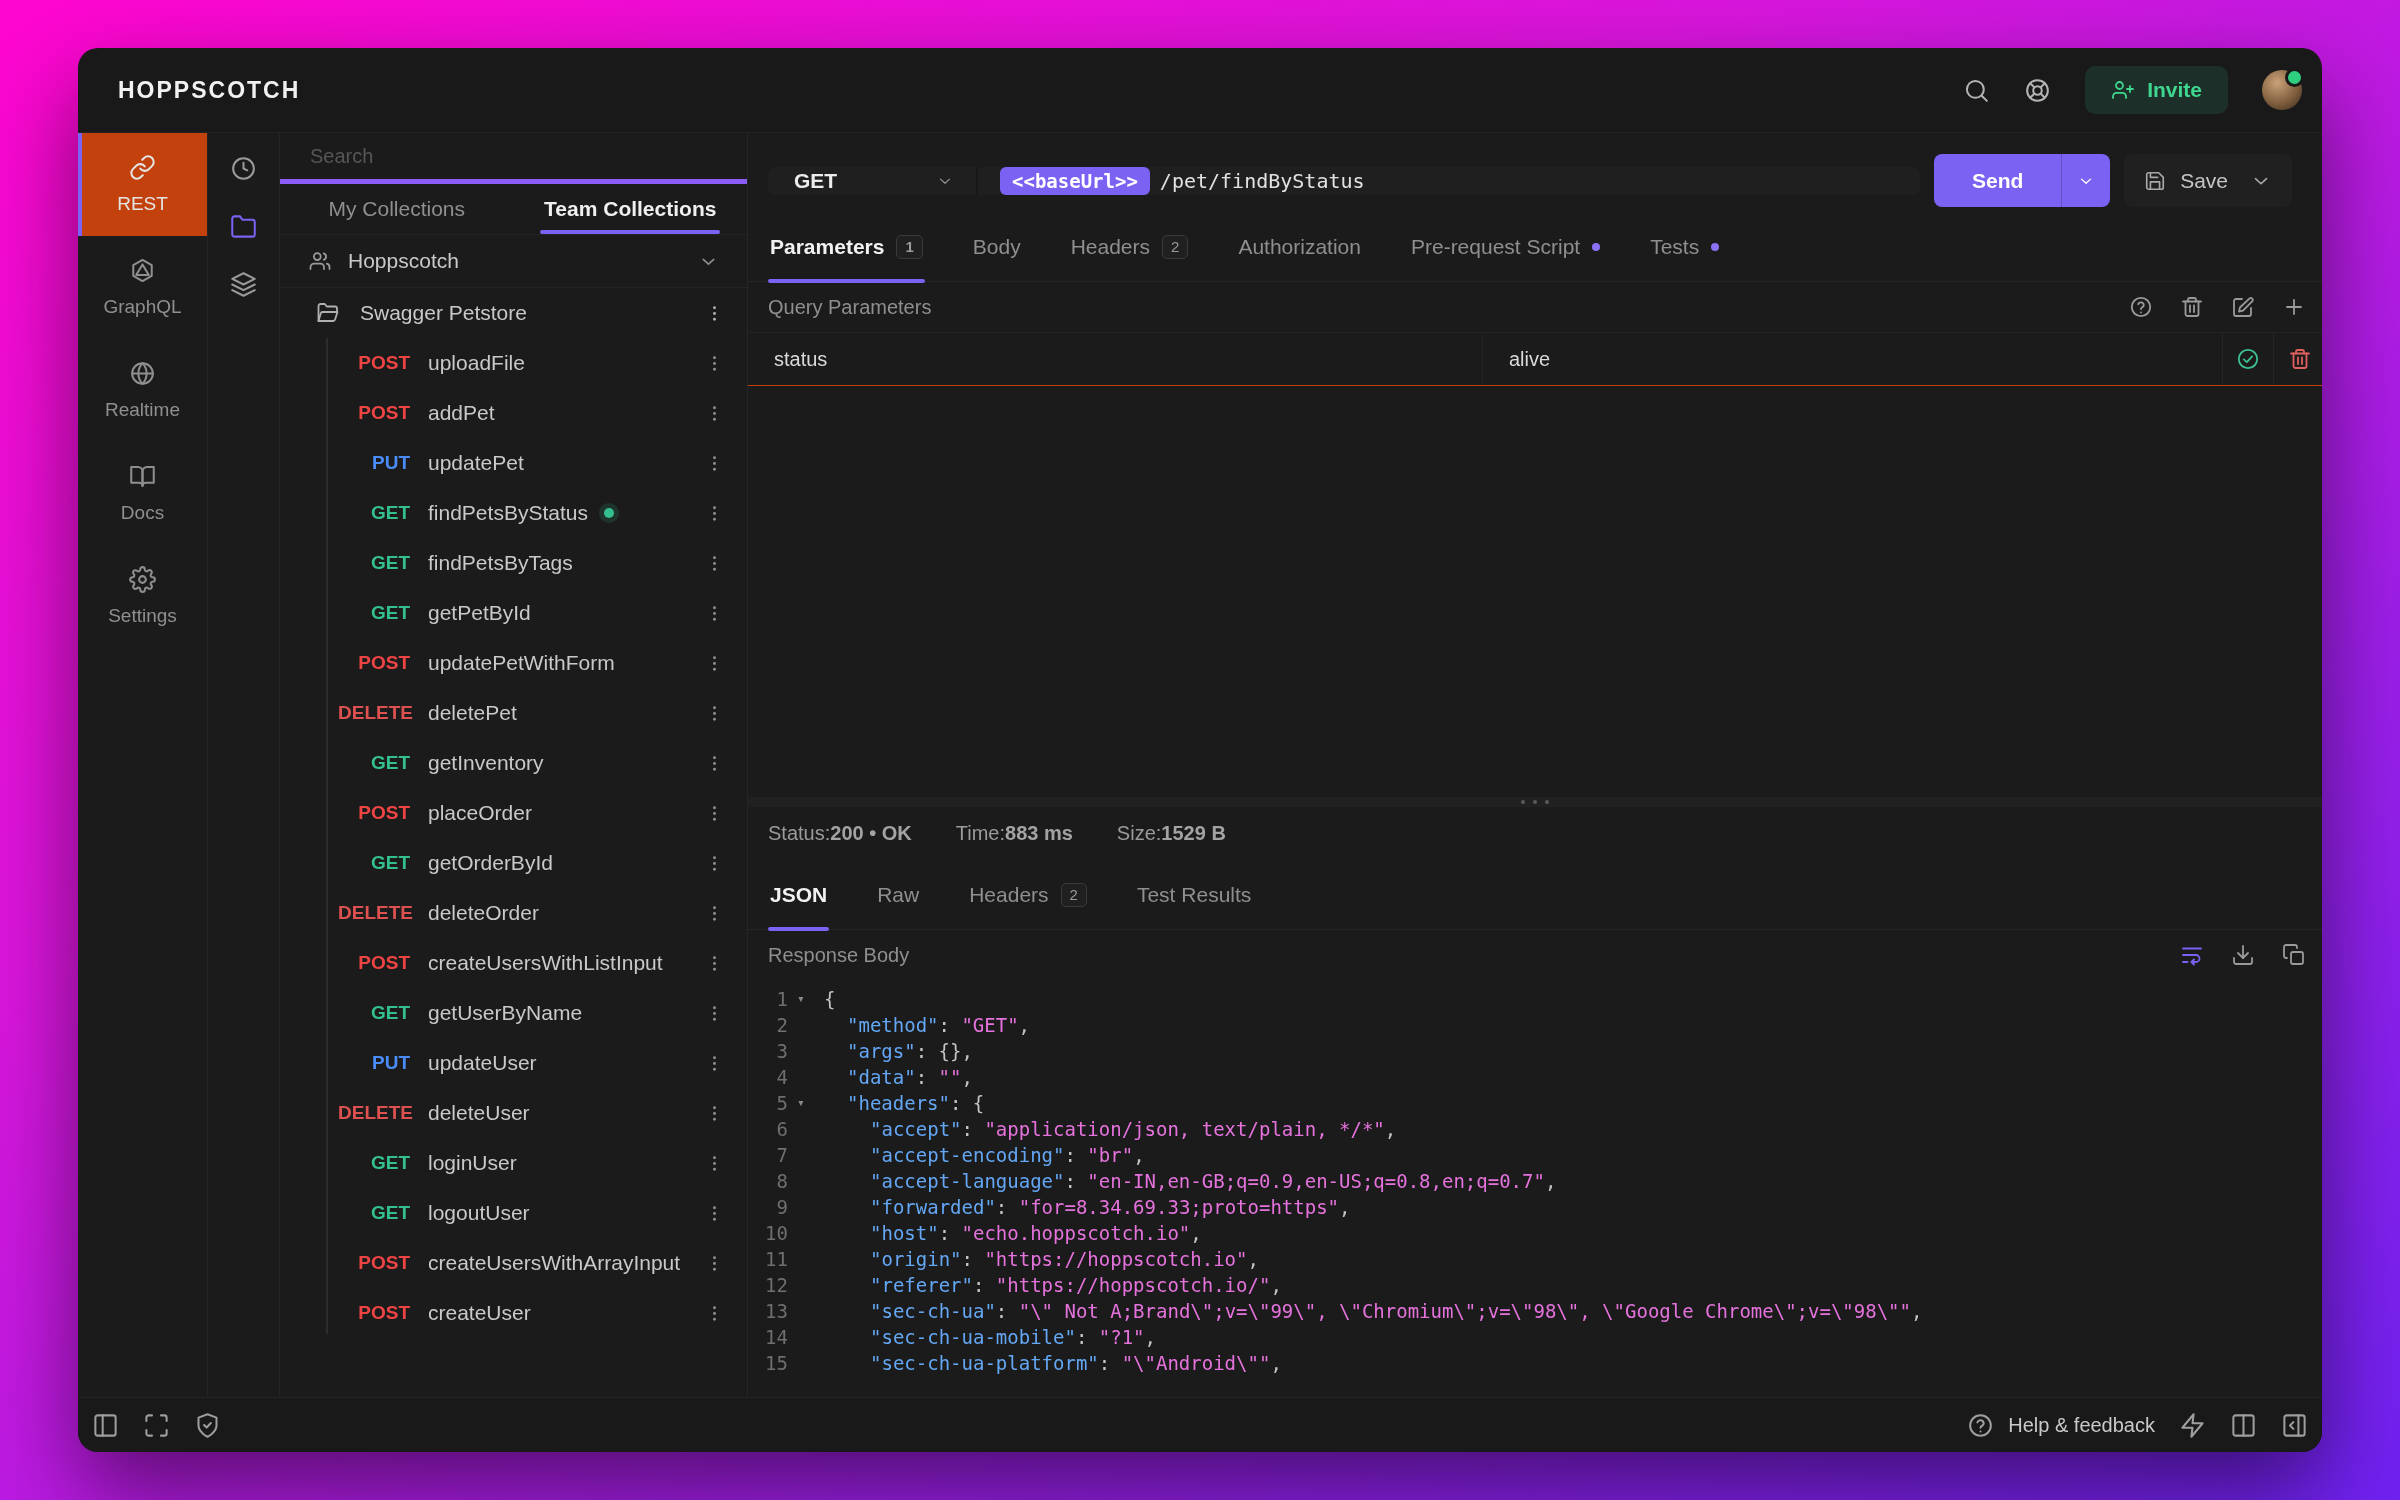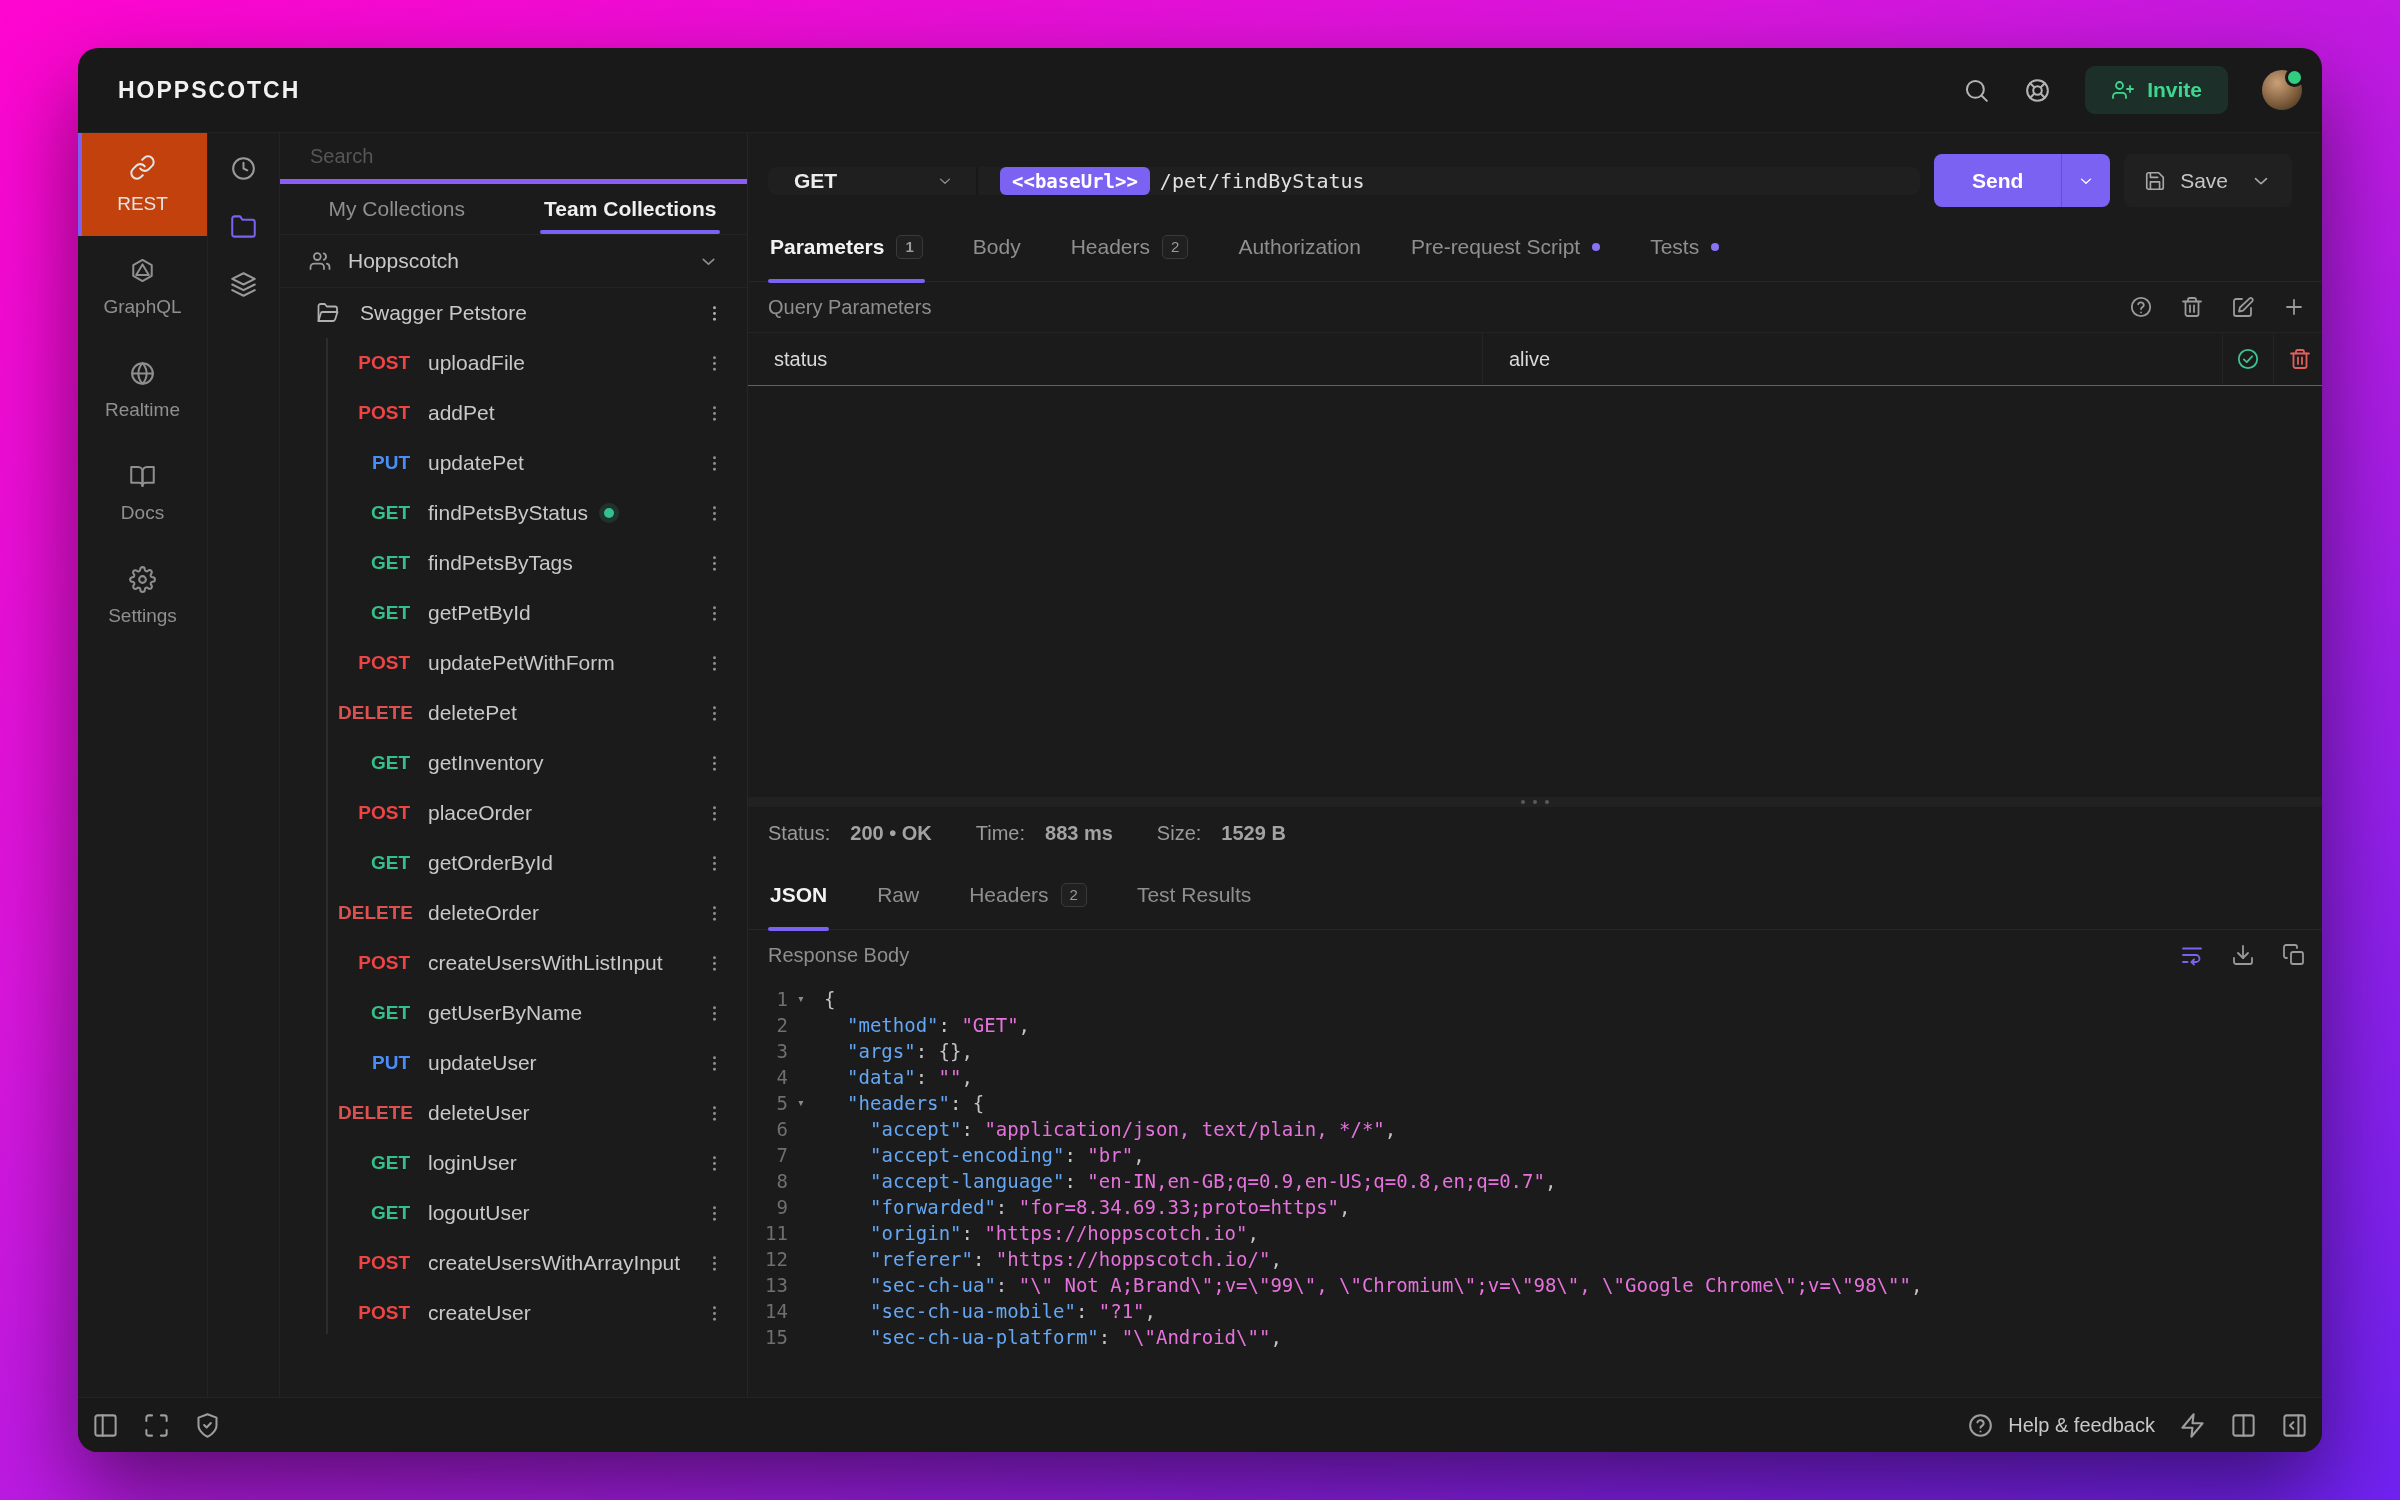--- a/index.html
+++ b/index.html
@@ -112,21 +112,21 @@
   .pcell{display:flex;align-items:center;padding-left:26px;font-size:20px;color:#dadada;border-left:1px solid #242424;}
   .pcell:first-child{border-left:none;}
   .pcell.icon-cell{justify-content:center;padding-left:0;cursor:pointer;}
   .pcell .ph{color:#4f4f4f;}
   .chk{color:#3ec28f}.del{color:#e06060}
   .flex-spacer{flex:1;}
   .drag-handle{height:10px;flex:none;background:#212121;display:flex;align-items:center;
     justify-content:center;gap:8px;cursor:row-resize;}
   .drag-handle i{width:4px;height:4px;border-radius:50%;background:#5a5a5a;}
   .resp-meta{height:52px;flex:none;display:flex;align-items:center;padding:0 20px;gap:44px;font-size:20px;}
-  .meta-item{display:flex;gap:20px;}
+  .meta-item{display:flex;gap:0;}
   .meta-label{color:#9a9a9a;}
   .meta-value{color:#a3a3a3;font-weight:600;}
   .rb-header{height:50px;flex:none;display:flex;align-items:center;padding:0 16px 0 20px;gap:20px;}
   
   .code{flex:1;min-height:0;overflow:hidden;font-family:"DejaVu Sans Mono", monospace;
     font-size:19px;line-height:26px;padding-top:6px;}
   .cl{display:flex;white-space:pre;}
   .cl .ln{width:40px;flex:none;text-align:right;color:#6f6f6f;}
   .cl .fold{width:26px;flex:none;text-align:center;color:#8a8a8a;font-size:13px;line-height:26px;}
   .cl .ct{padding-left:10px;}
@@ -747,20 +747,21 @@
         <div class="code" id="code">
             <div class="cl"><span class="ln">1</span><span class="fold">▾</span><span class="ct" style="padding-left: 10px;"><span class="tok-p">{</span></span></div>
             <div class="cl"><span class="ln">2</span><span class="fold"></span><span class="ct" style="padding-left: 33px;"><span class="tok-k">"method"</span><span class="tok-p">: </span><span class="tok-v">"GET"</span><span class="tok-p">,</span></span></div>
             <div class="cl"><span class="ln">3</span><span class="fold"></span><span class="ct" style="padding-left: 33px;"><span class="tok-k">"args"</span><span class="tok-p">: {},</span></span></div>
             <div class="cl"><span class="ln">4</span><span class="fold"></span><span class="ct" style="padding-left: 33px;"><span class="tok-k">"data"</span><span class="tok-p">: </span><span class="tok-v">""</span><span class="tok-p">,</span></span></div>
             <div class="cl"><span class="ln">5</span><span class="fold">▾</span><span class="ct" style="padding-left: 33px;"><span class="tok-k">"headers"</span><span class="tok-p">: {</span></span></div>
             <div class="cl"><span class="ln">6</span><span class="fold"></span><span class="ct" style="padding-left: 56px;"><span class="tok-k">"accept"</span><span class="tok-p">: </span><span class="tok-v">"application/json, text/plain, */*"</span><span class="tok-p">,</span></span></div>
             <div class="cl"><span class="ln">7</span><span class="fold"></span><span class="ct" style="padding-left: 56px;"><span class="tok-k">"accept-encoding"</span><span class="tok-p">: </span><span class="tok-v">"br"</span><span class="tok-p">,</span></span></div>
             <div class="cl"><span class="ln">8</span><span class="fold"></span><span class="ct" style="padding-left: 56px;"><span class="tok-k">"accept-language"</span><span class="tok-p">: </span><span class="tok-v">"en-IN,en-GB;q=0.9,en-US;q=0.8,en;q=0.7"</span><span class="tok-p">,</span></span></div>
             <div class="cl"><span class="ln">9</span><span class="fold"></span><span class="ct" style="padding-left: 56px;"><span class="tok-k">"forwarded"</span><span class="tok-p">: </span><span class="tok-v">"for=8.34.69.33;proto=https"</span><span class="tok-p">,</span></span></div>
+            <div class="cl"><span class="ln">10</span><span class="fold"></span><span class="ct" style="padding-left: 56px;"><span class="tok-k">"host"</span><span class="tok-p">: </span><span class="tok-v">"echo.hoppscotch.io"</span><span class="tok-p">,</span></span></div>
             <div class="cl"><span class="ln">11</span><span class="fold"></span><span class="ct" style="padding-left: 56px;"><span class="tok-k">"origin"</span><span class="tok-p">: </span><span class="tok-v">"https://hoppscotch.io"</span><span class="tok-p">,</span></span></div>
             <div class="cl"><span class="ln">12</span><span class="fold"></span><span class="ct" style="padding-left: 56px;"><span class="tok-k">"referer"</span><span class="tok-p">: </span><span class="tok-v">"https://hoppscotch.io/"</span><span class="tok-p">,</span></span></div>
             <div class="cl"><span class="ln">13</span><span class="fold"></span><span class="ct" style="padding-left: 56px;"><span class="tok-k">"sec-ch-ua"</span><span class="tok-p">: </span><span class="tok-v">"\" Not A;Brand\";v=\"99\", \"Chromium\";v=\"98\", \"Google Chrome\";v=\"98\""</span><span class="tok-p">,</span></span></div>
             <div class="cl"><span class="ln">14</span><span class="fold"></span><span class="ct" style="padding-left: 56px;"><span class="tok-k">"sec-ch-ua-mobile"</span><span class="tok-p">: </span><span class="tok-v">"?1"</span><span class="tok-p">,</span></span></div>
             <div class="cl"><span class="ln">15</span><span class="fold"></span><span class="ct" style="padding-left: 56px;"><span class="tok-k">"sec-ch-ua-platform"</span><span class="tok-p">: </span><span class="tok-v">"\"Android\""</span><span class="tok-p">,</span></span></div>
           </div>
       </div>
     </div>
 
     <div class="footer">

